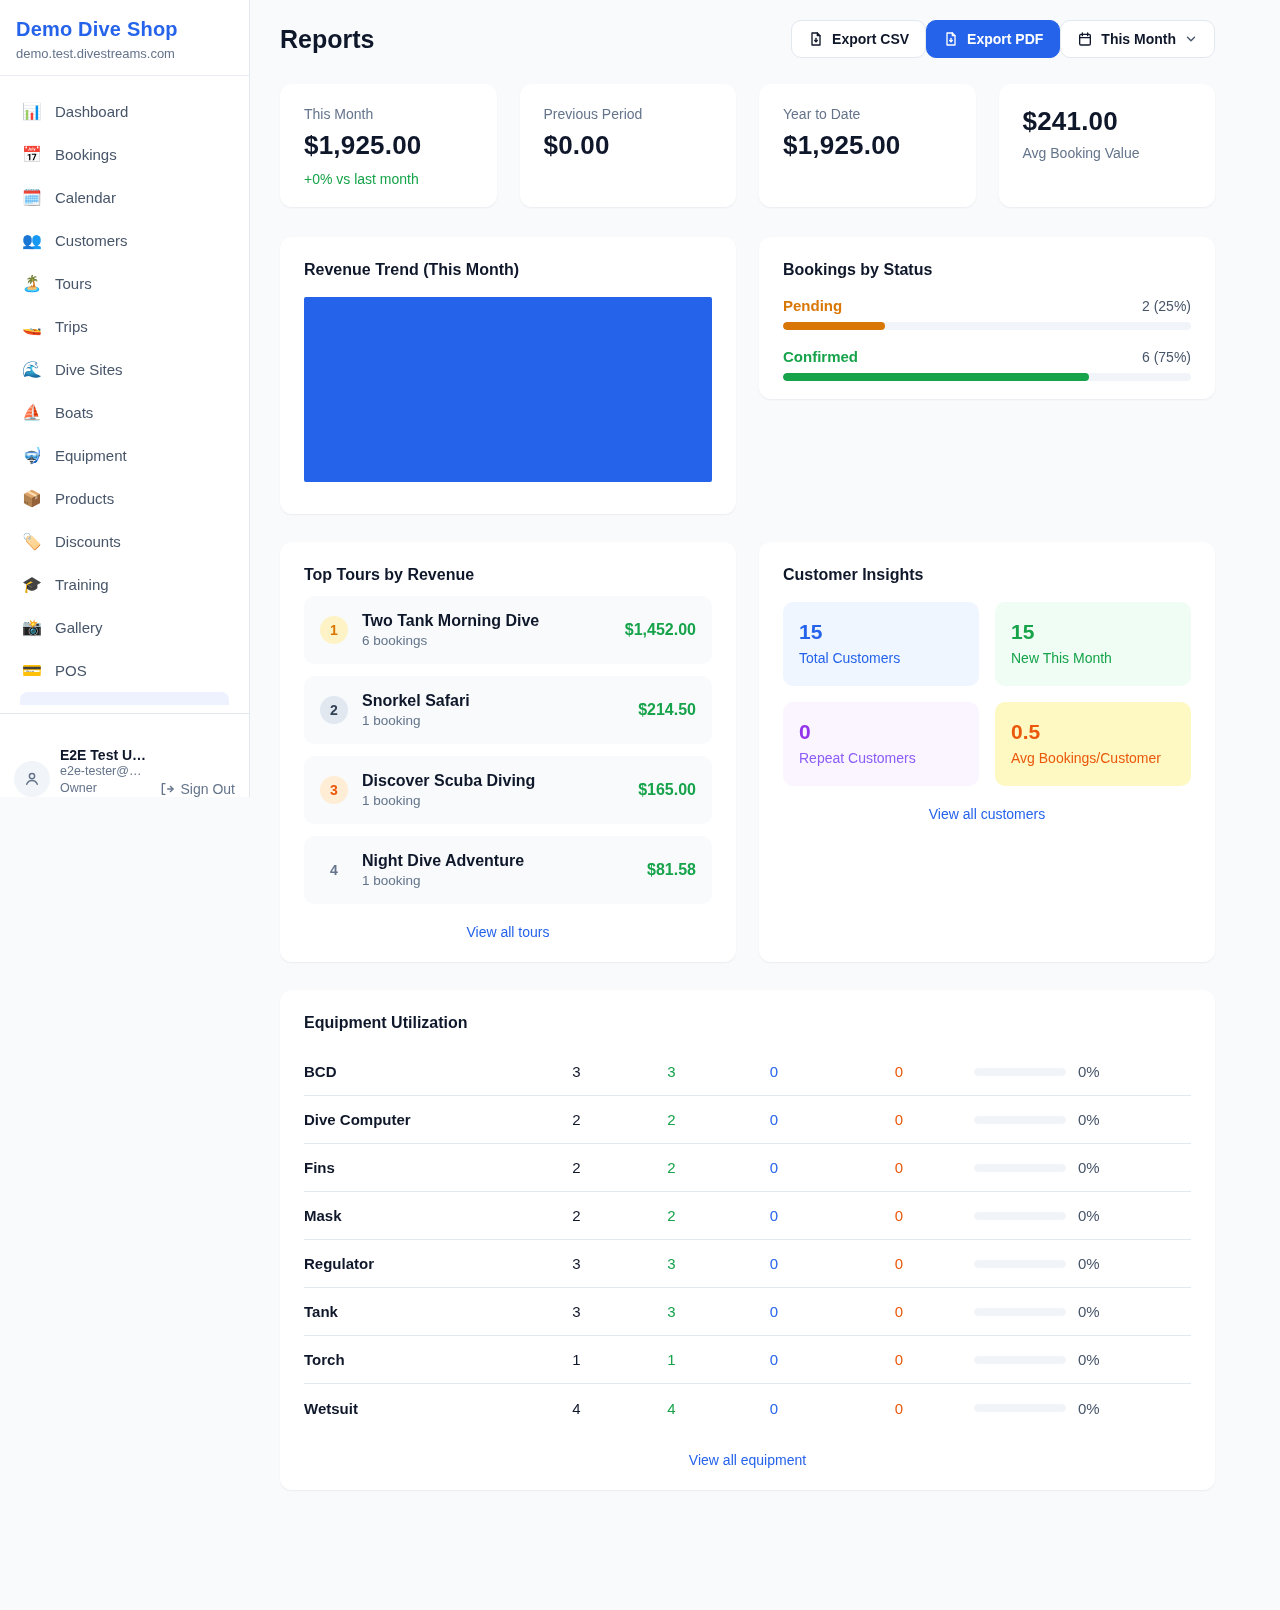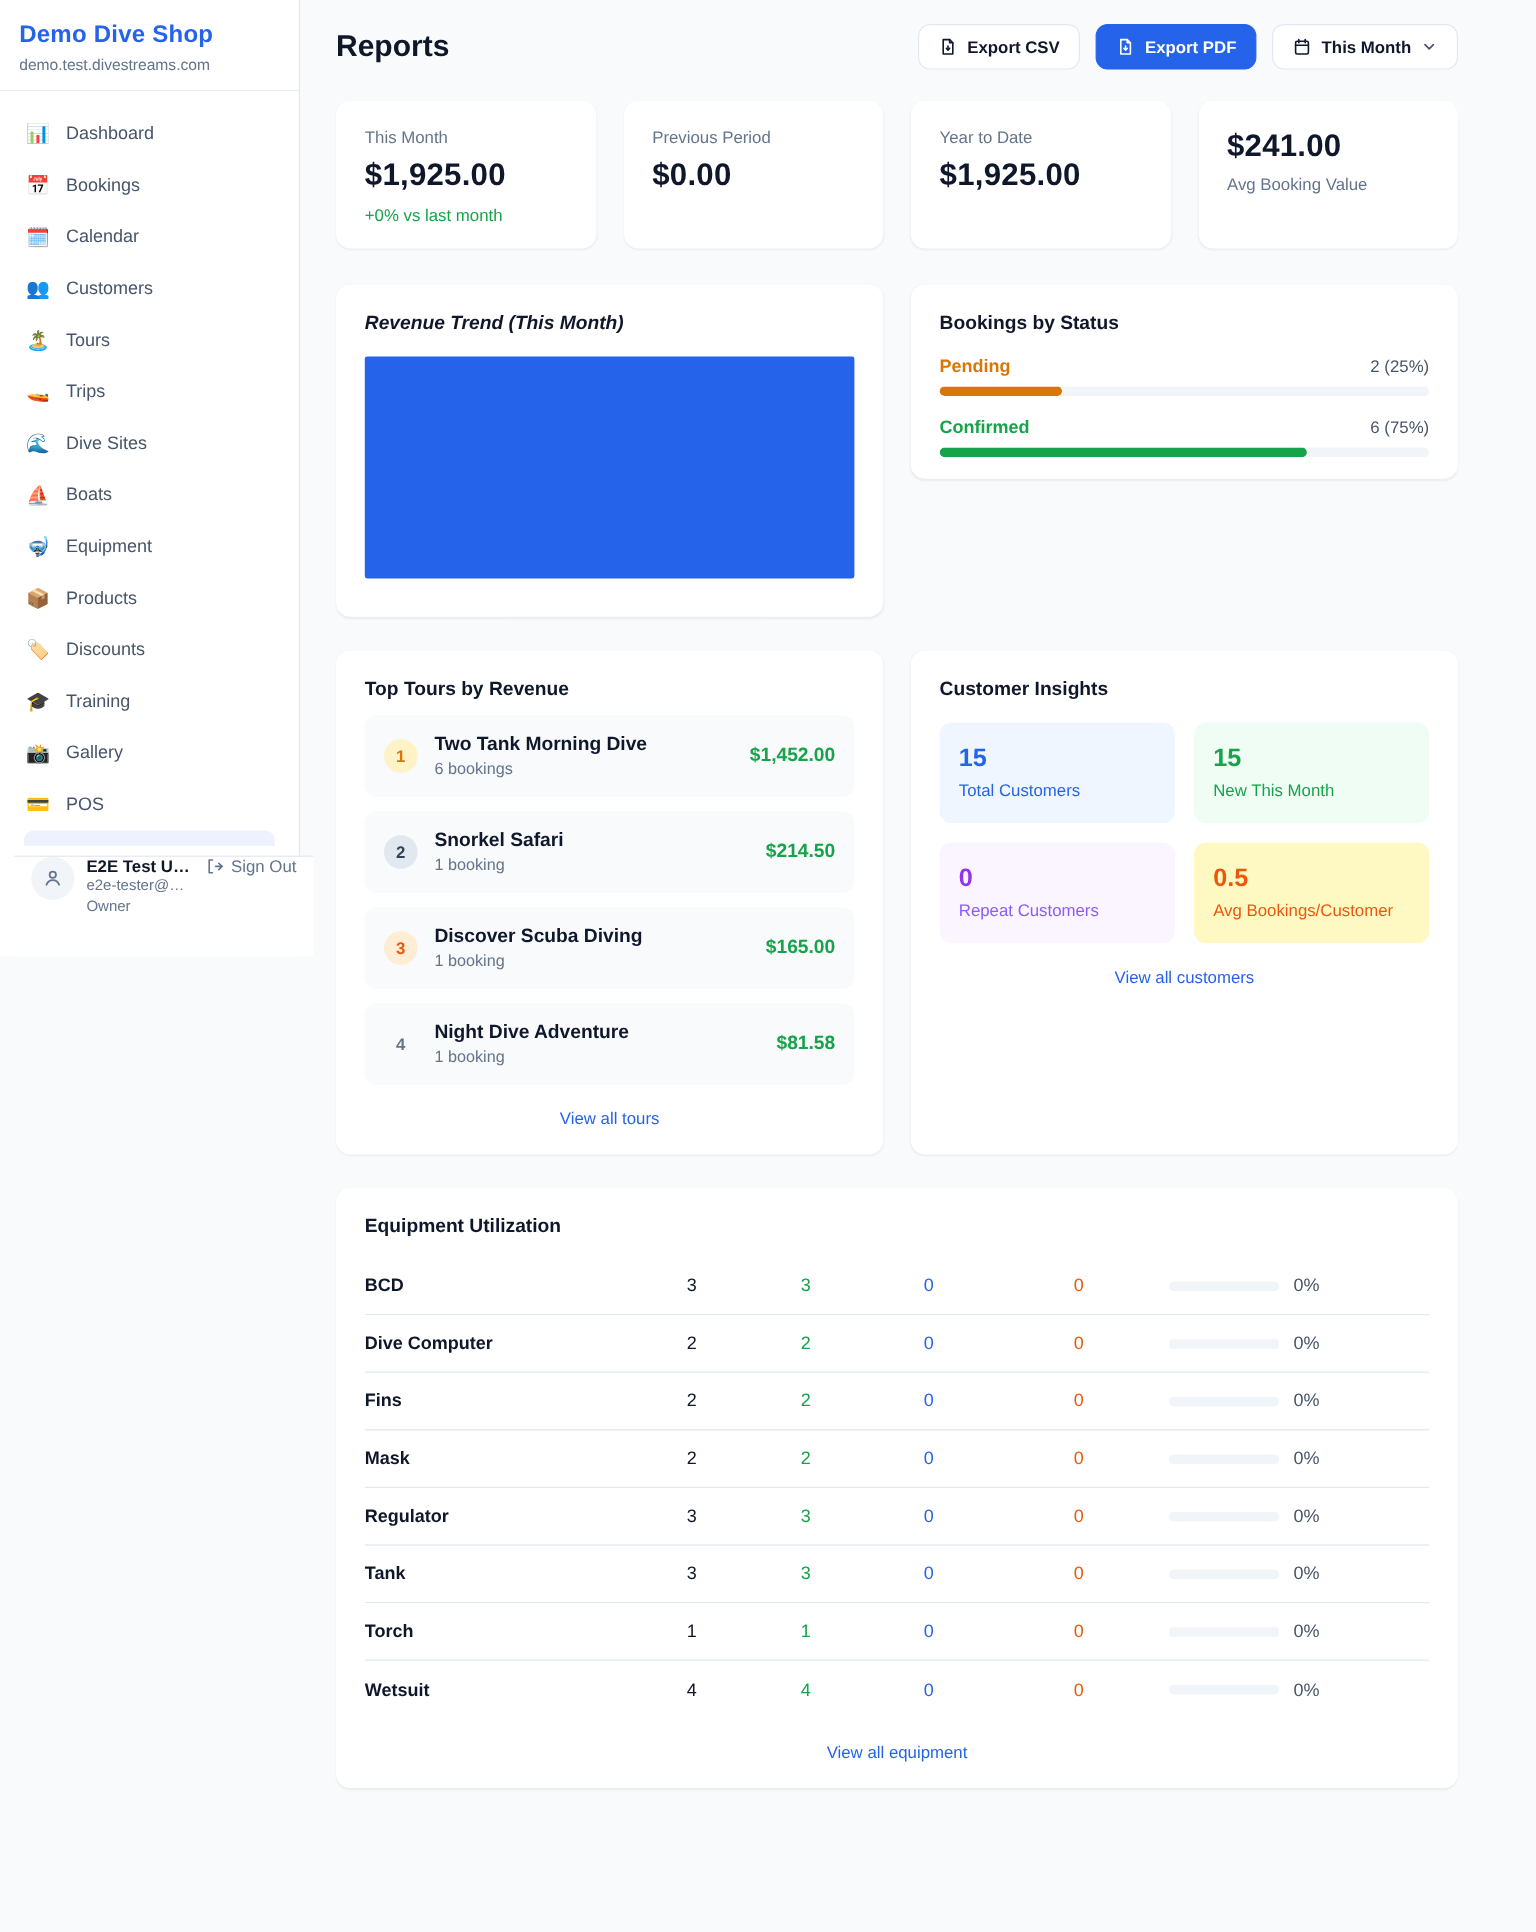--- a/index.html
+++ b/index.html
@@ -19,56 +19,56 @@
   .nav { padding:14px 10px 0 10px; }
   .nav-item {
     display:flex; align-items:center; gap:13px; height:43px;
     padding:0 12px; border-radius:8px; color:#475569; font-size:15px; cursor:pointer;
   }
   .nav-item .ico { width:20px; font-size:16px; text-align:center; }
   .nav-active-partial {
     margin:0 10px; height:13px; border-radius:8px 8px 0 0; background:#eef2ff;
   }
   .user-box {
-    position:absolute; left:12px; bottom:0; width:100%; height:84px;
-    border-top:1px solid #e2e8f0; display:flex; align-items:flex-start; padding:0 14px; gap:10px; background:#fff;
+    position:absolute; left:0; bottom:0; width:100%; height:84px;
+    border-top:1px solid #e2e8f0; display:flex; align-items:flex-end; padding:0 14px; gap:10px; background:#fff;
   }
   .avatar {
     width:36px; height:36px; border-radius:50%; background:#f1f5f9; flex:none;
     display:flex; align-items:center; justify-content:center; color:#64748b;
   }
   .user-meta { flex:1 1 auto; min-width:0; }
   .user-name { font-size:14px; font-weight:bold; color:#0f172a; white-space:nowrap; }
   .user-email, .user-role { font-size:12.5px; color:#64748b; line-height:1.35; white-space:nowrap; }
   .signout { display:flex; align-items:center; gap:6px; color:#64748b; font-size:14px; cursor:pointer; flex:none; }
   
   .main { margin-left:250px; padding:20px 65px 0 30px; }
   .page-head { display:flex; align-items:center; justify-content:space-between; margin-bottom:26px; }
   .page-title { font-size:25px; font-weight:bold; color:#0f172a; }
-  .head-actions { display:flex; gap:13px; }
+  .head-actions { display:flex; }
   .btn {
     display:flex; align-items:center; gap:8px; height:38px; padding:0 16px;
     border-radius:10px; font-size:14px; font-weight:bold; cursor:pointer;
     background:#fff; border:1px solid #e2e8f0; color:#0f172a;
   }
   .btn.primary { background:#2563eb; border-color:#2563eb; color:#fff; }
   .btn svg { display:block; }
   
   .card { background:#fff; border-radius:12px; box-shadow:0 1px 2px rgba(15,23,42,.06); }
   .card-title { font-size:16px; font-weight:bold; color:#0f172a; }
   .stats-grid { display:grid; grid-template-columns:repeat(4,1fr); gap:23px; margin-bottom:30px; }
   .stat-card { height:123px; padding:22px 24px; }
   .stat-label { font-size:14px; color:#64748b; margin-bottom:8px; }
   .stat-value { font-size:26px; font-weight:bold; color:#0f172a; letter-spacing:.2px; }
   .stat-note { font-size:14px; color:#16a34a; margin-top:10px; }
   .stat-card.flip .stat-value { margin-bottom:8px; }
   .stat-card.flip .stat-label { margin-bottom:0; }
   .row2 { display:grid; grid-template-columns:1fr 1fr; gap:23px; align-items:start; margin-bottom:28px; }
   
-  .revenue-card { padding:24px; height:277px;font-style:italic; }
+  .revenue-card { padding:24px; height:277px; }
   .chart-block { margin-top:18px; height:185px; background:#2563eb; border-radius:2px; }
   
   .status-card { padding:24px; height:162px; }
   .status-row { margin-top:18px; }
   .status-line { display:flex; justify-content:space-between; align-items:baseline; margin-bottom:8px; }
   .status-label { font-size:15px; font-weight:bold; }
   .status-label.pending { color:#d97706; }
   .status-label.confirmed { color:#16a34a; }
   .status-count { font-size:14px; color:#475569; }
   .bar-track { height:8px; background:#f1f5f9; border-radius:4px; overflow:hidden; }

